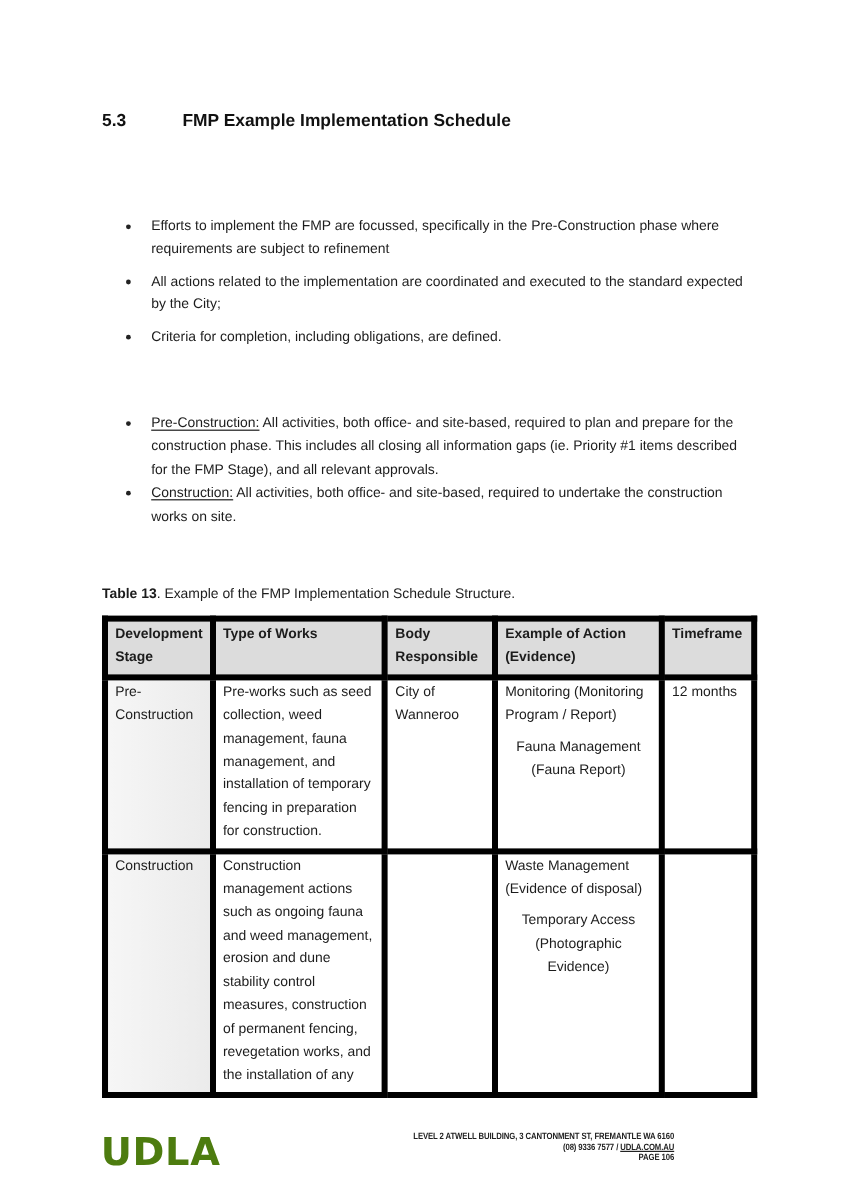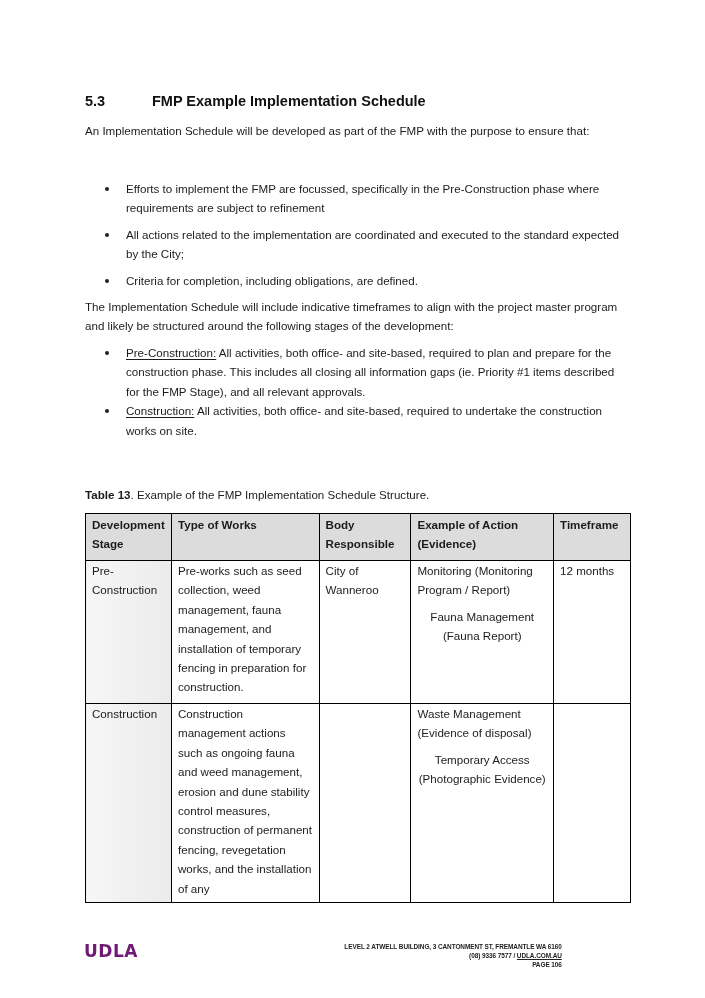--- a/index.html
+++ b/index.html
@@ -44,68 +44,66 @@
     font-size: 11.6px; line-height: 16px; color: #1c1c1c;
   }
   .caption b { font-weight: bold; }
 
   table.sched {
     position: absolute; left: 85px; top: 513px;
     width: 546px; border-collapse: collapse;
     font-size: 11.6px; line-height: 19.4px; color: #1c1c1c;
   }
   table.sched th, table.sched td {
-    border: 1px solid #000000;
+    border: 5px solid #000000;
     vertical-align: top; text-align: left;
     padding: 0px 6px 4px 6px;
   }
   table.sched th {
     background: #dcdcdc; font-weight: bold; height: 47px;
     padding-top: 1px;
   }
   table.sched td { padding-top: 0; }
   table.sched td.stage {
     background: linear-gradient(to right, #f6f6f6, #ebebeb);
   }
   table.sched tr.r1 td { height: 143px; }
   table.sched tr.r2 td { height: 194px; }
   .cell-p + .cell-p { margin-top: 7px; text-align: center; }
 
   .footer-logo {
     position: absolute; left: 84px; top: 941px;
     font-family: "DejaVu Sans", sans-serif; font-weight: bold;
-    font-size: 17px; letter-spacing: 0.5px; color: #701a75;
+    font-size: 32px; letter-spacing: 0.5px; color: #4d7c0f;
   }
   .footer-addr {
     position: absolute; right: 83px; top: 942px; text-align: right;
     font-family: "Liberation Sans", sans-serif; font-weight: bold;
     font-size: 7.6px; line-height: 9px; color: #222; letter-spacing: -0.1px;
     transform: scaleX(0.85); transform-origin: right top;
   }
   .footer-addr .link { text-decoration: underline; }
 </style>
 </head>
 <body>
 
 <div class="page">
 
   <div class="heading">
     <span class="num">5.3</span>
     <span>FMP Example Implementation Schedule</span>
   </div>
 
-  <p class="para p1">An Implementation Schedule will be developed as part of the FMP with the purpose to ensure that:</p>
 
   <ul class="bullets b1">
     <li><span class="dot"></span><span>Efforts to implement the FMP are focussed, specifically in the Pre-Construction phase where requirements are subject to refinement</span></li>
     <li><span class="dot"></span><span>All actions related to the implementation are coordinated and executed to the standard expected by the City;</span></li>
     <li><span class="dot"></span><span>Criteria for completion, including obligations, are defined.</span></li>
   </ul>
 
-  <p class="para p2">The Implementation Schedule will include indicative timeframes to align with the project master program and likely be structured around the following stages of the development:</p>
 
   <ul class="bullets b2">
     <li><span class="dot"></span><span class="u">Pre-Construction:</span><span> All activities, both office- and site-based, required to plan and prepare for the construction phase. This includes all closing all information gaps (ie. Priority #1 items described for the FMP Stage), and all relevant approvals.</span></li>
     <li><span class="dot"></span><span class="u">Construction:</span><span> All activities, both office- and site-based, required to undertake the construction works on site.</span></li>
   </ul>
 
   <p class="caption"><b>Table 13</b><span>. Example of the FMP Implementation Schedule Structure.</span></p>
 
   <table class="sched">
     <colgroup>

